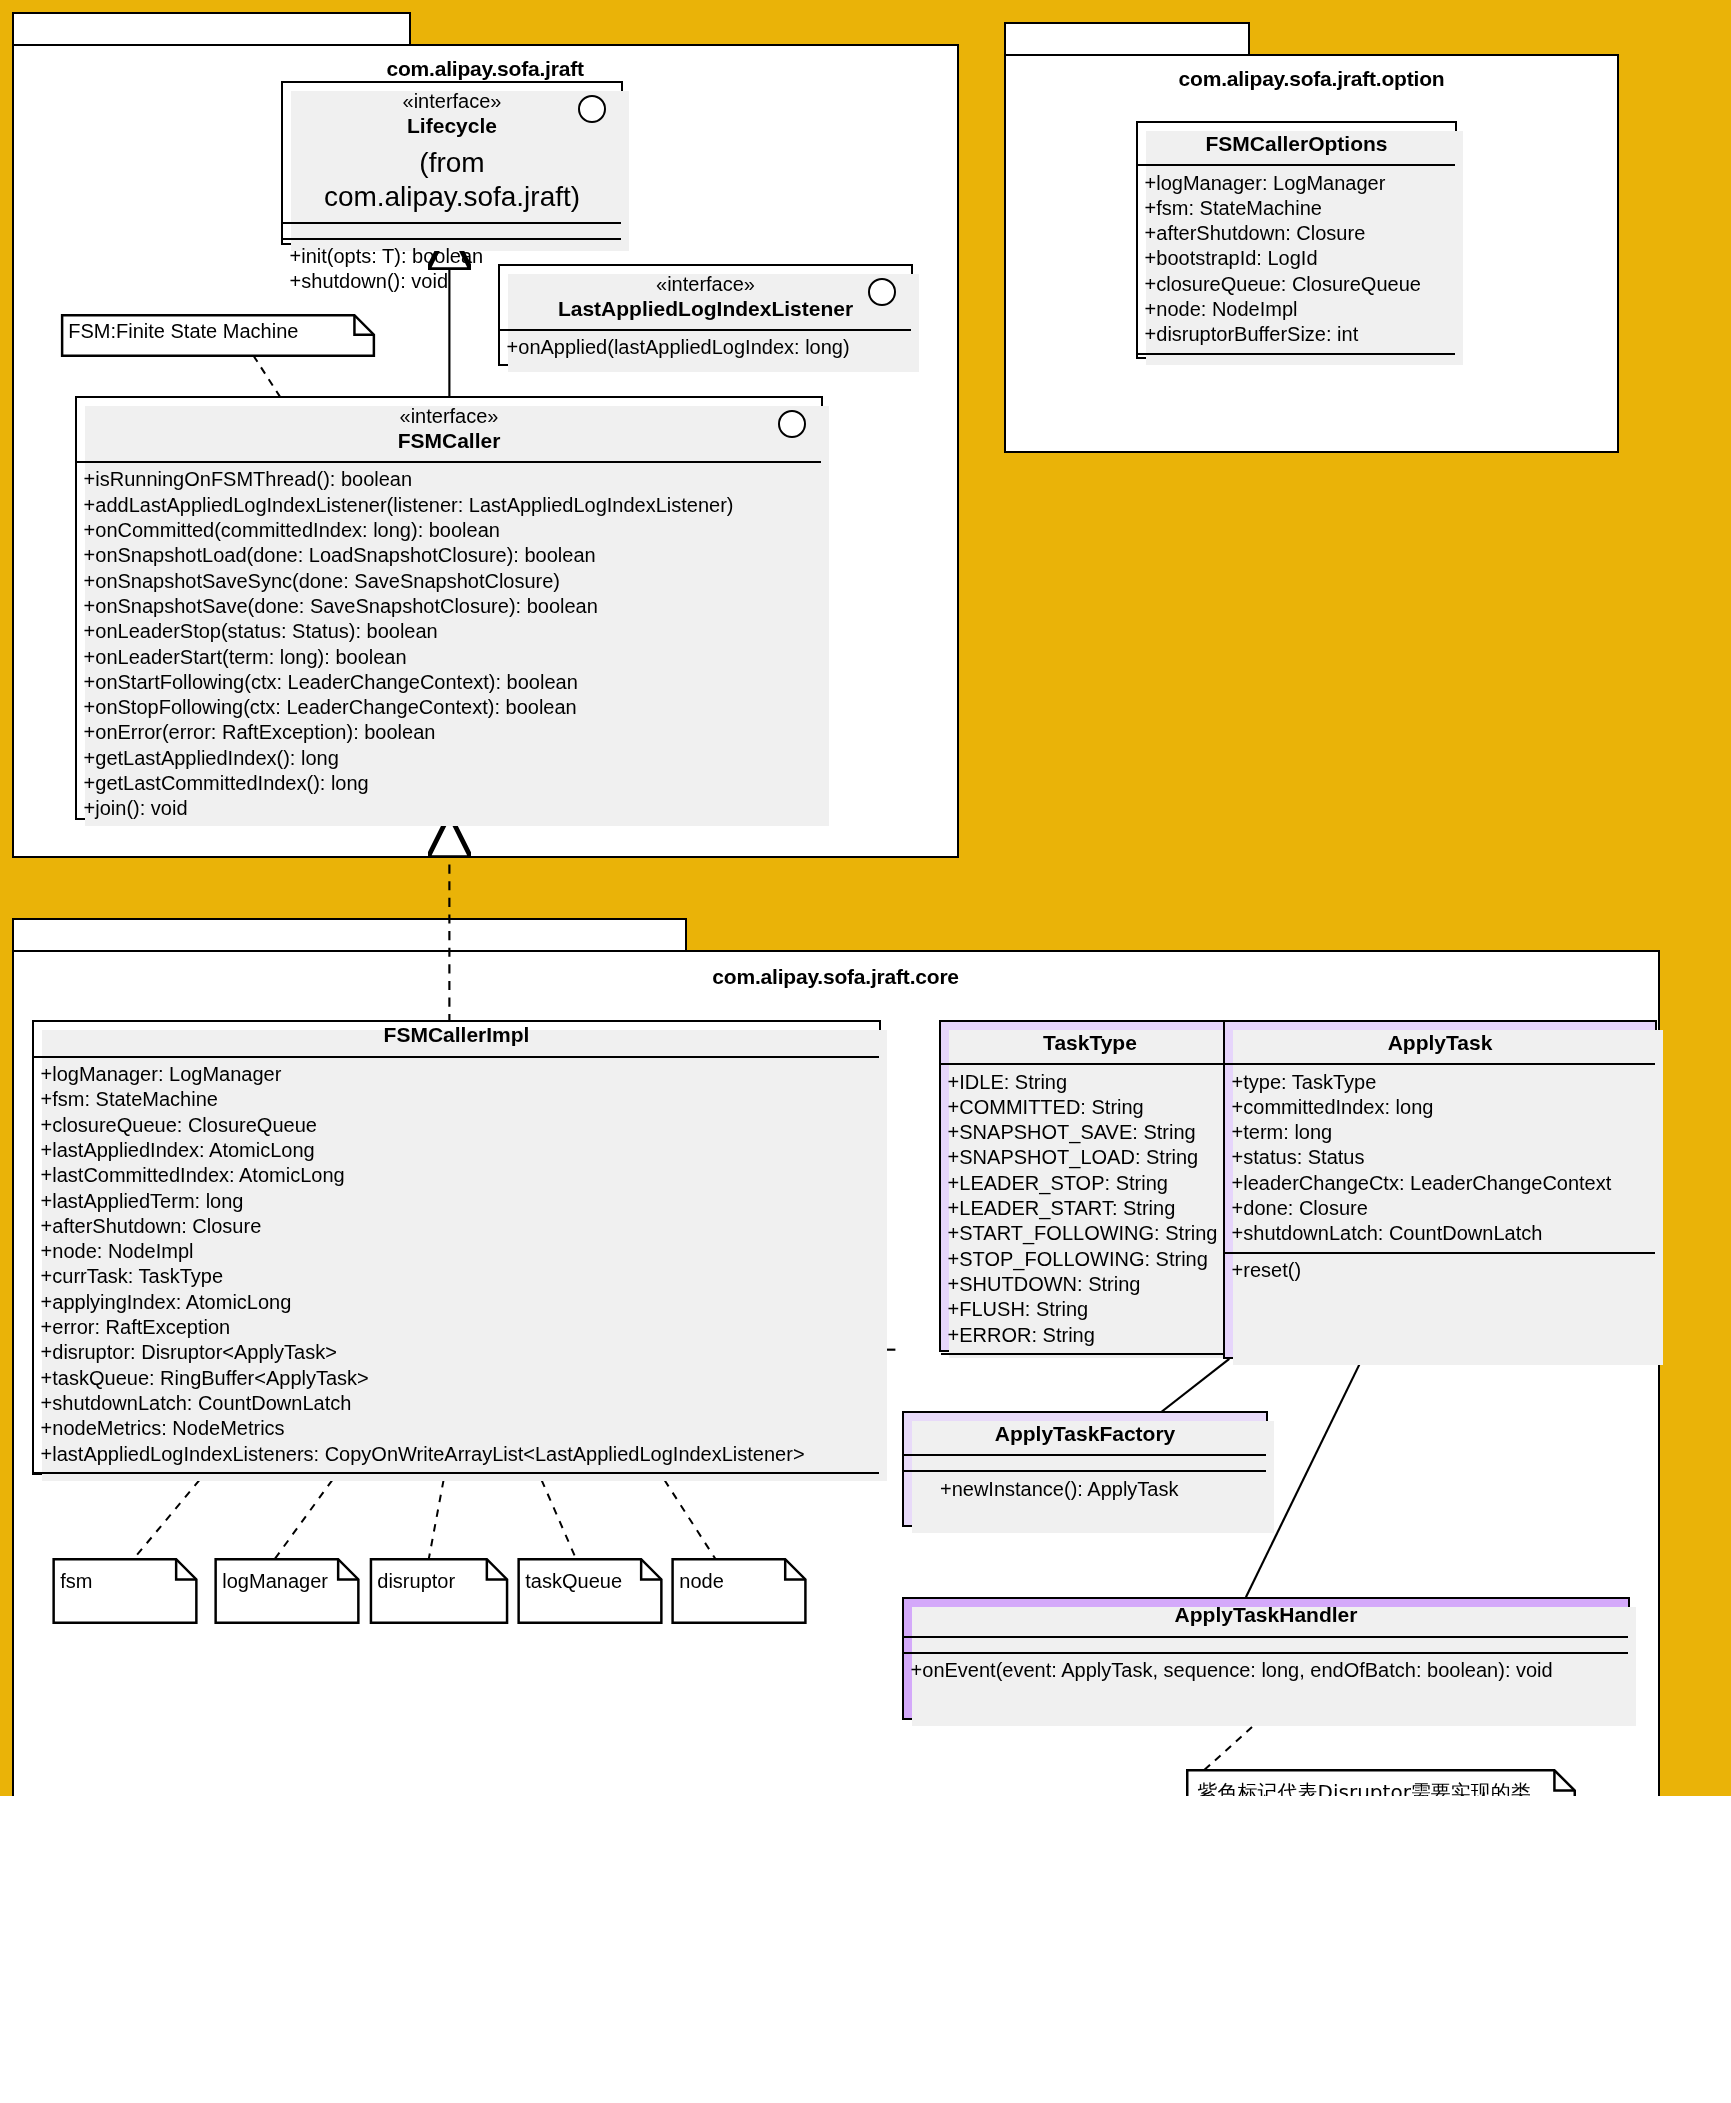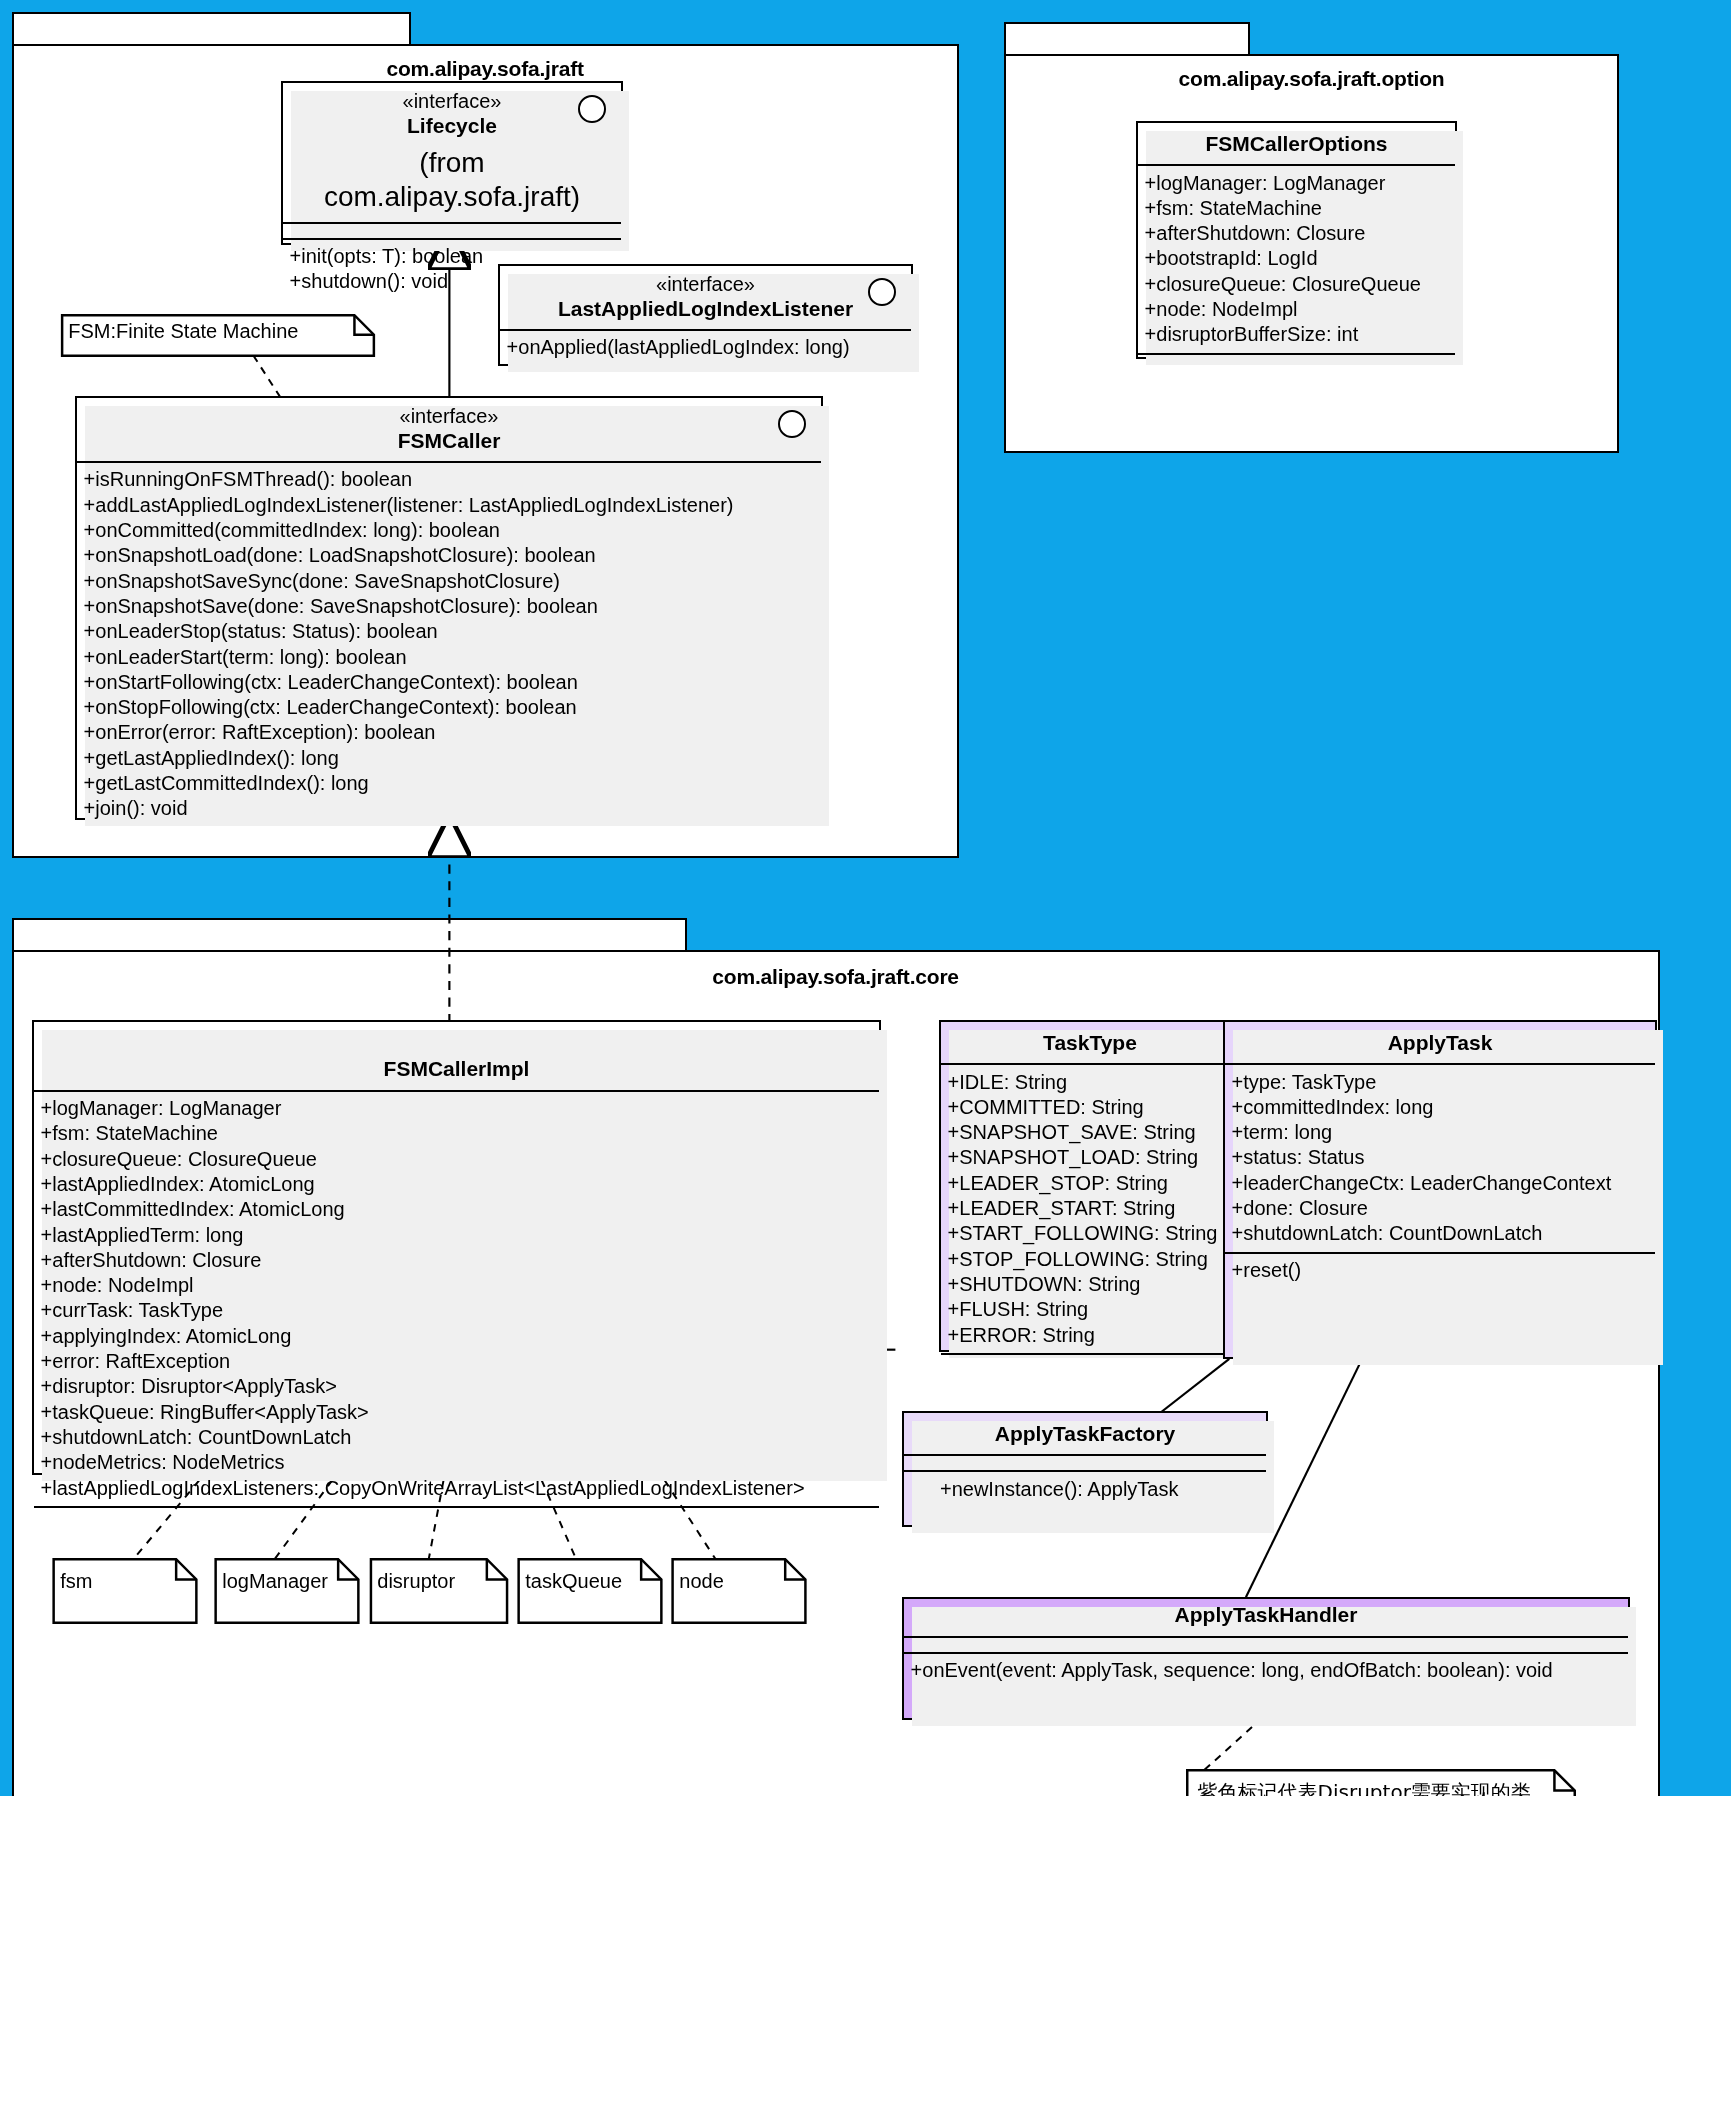--- a/index.html
+++ b/index.html
@@ -1,17 +1,17 @@
 <!DOCTYPE html>
 <html style="font-size:13.3px"><head>
 <meta charset="utf-8">
 <style>
   html,body{margin:0;padding:0;background:#ffffff;}
   body{font-family:"Liberation Sans","DejaVu Sans",sans-serif;color:#000;}
-  #canvas{position:relative;width:1731px;height:1796px;background:#0ea5e9;overflow:hidden;}
+  #canvas{position:relative;width:1731px;height:1796px;background:#eab308;overflow:hidden;}
 
   
   .pkg{position:absolute;}
   .pkg .tab{position:absolute;top:0;left:0;border:2.5px solid #000;border-bottom:none;background:#fff;box-sizing:border-box;}
   .pkg .tab::after{content:"";position:absolute;left:3.3px;right:-5px;top:5px;bottom:-5px;background:#f0f0f0;z-index:-1;}
   .pkg .body{position:absolute;left:0;border:2.5px solid #000;background:#fff;box-sizing:border-box;}
   .pkg .shadow{position:absolute;background:#f0f0f0;z-index:-1;}
   .pkg .pkgtitle{position:absolute;left:0;right:0;text-align:center;font-weight:bold;font-size:21px;letter-spacing:-0.2px;}
 
   
@@ -164,21 +164,21 @@
 
   <div class="pkg" style="left:11.6px;top:918px;">
     <div class="shadow" style="left:20px;top:20px;width:1653px;height:1155px;"></div>
     <div class="tab" style="width:675px;height:35px;"></div>
     <div class="body" style="top:32px;width:1648px;height:1135px;"></div>
     <div class="pkgtitle" style="top:47px;width:1648px;">com.alipay.sofa.jraft.core</div>
   </div>
 
   <div class="cls" style="left:32px;top:1020px;width:849px;height:455px;">
     <div class="csh"></div>
-    <div class="head" style="padding-top:0;padding-bottom:8.3px;margin-top:34px;">
+    <div class="head" style="padding-top:0;padding-bottom:8.3px;">
       <div class="cname">FSMCallerImpl</div>
     </div>
     <div class="sep sect">
       <div class="row">+logManager: LogManager</div>
       <div class="row">+fsm: StateMachine</div>
       <div class="row">+closureQueue: ClosureQueue</div>
       <div class="row">+lastAppliedIndex: AtomicLong</div>
       <div class="row">+lastCommittedIndex: AtomicLong</div>
       <div class="row">+lastAppliedTerm: long</div>
       <div class="row">+afterShutdown: Closure</div>

